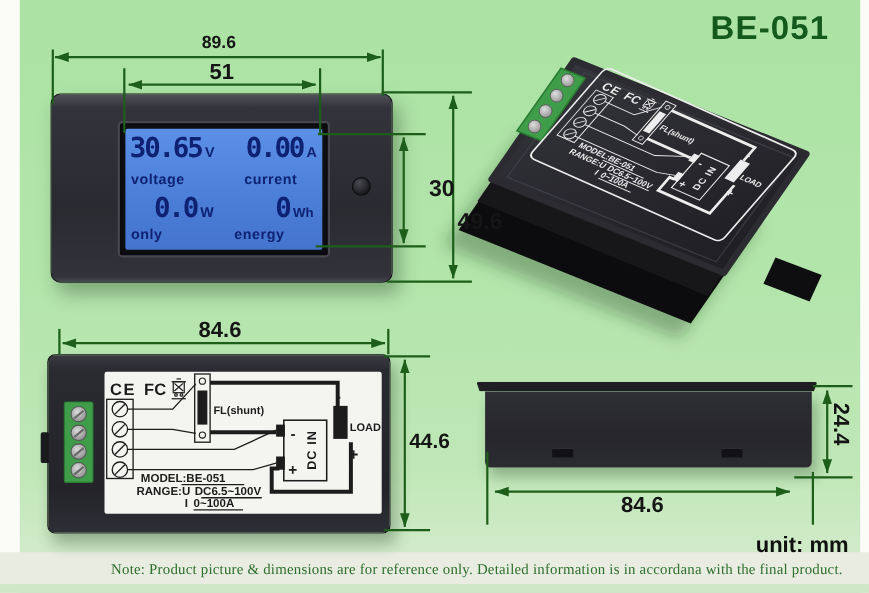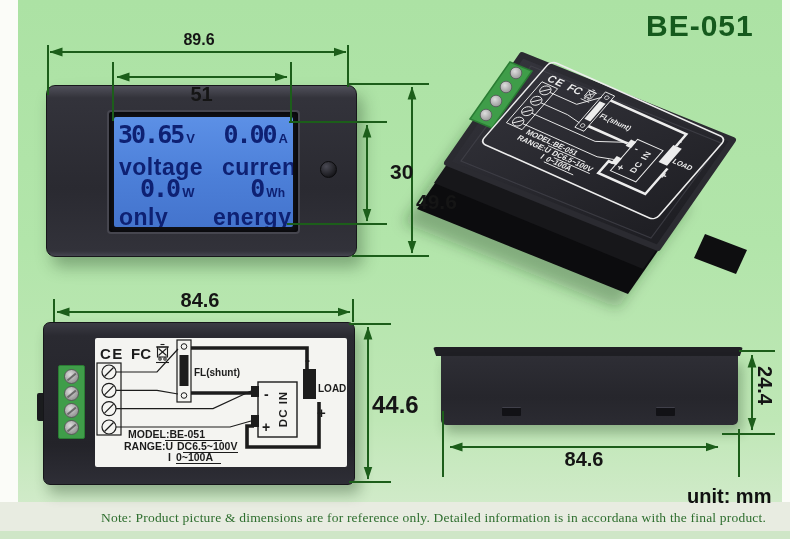--- a/index.html
+++ b/index.html
@@ -32,21 +32,21 @@
   }
   #front-lcd{
     position:absolute;left:5px;top:5px;width:179px;height:110px;border-radius:2px;
     background:linear-gradient(180deg,#5c90e6 0%,#4c7fd8 55%,#4474cd 100%);
     color:#0e2173;overflow:hidden;
   }
   .lcd-g{position:absolute;display:flex;align-items:baseline;}
   .lcd-val{font-family:"DejaVu Sans Mono",monospace;font-weight:bold;font-size:25px;letter-spacing:-2px;line-height:1;}
   .lcd-unit{font-size:13px;font-weight:bold;margin-left:3px;letter-spacing:0;}
   .lcd-unit.small{font-size:12px;}
-  .lcd-label{position:absolute;font-size:23px;font-weight:bold;letter-spacing:0.5px;line-height:1;}
+  .lcd-label{position:absolute;font-size:13px;font-weight:bold;letter-spacing:0.5px;line-height:1;}
   #front-button{
     position:absolute;left:273px;top:75px;width:17px;height:17px;border-radius:50%;
     background:radial-gradient(circle at 35% 30%,#4a4a54,#17171b 75%);border:1px solid #0b0b0d;box-sizing:border-box;
   }
 
   
   #rear-case{
     position:absolute;left:43px;top:322px;width:312px;height:163px;border-radius:7px;
     background:linear-gradient(180deg,#3b3b44 0%,#2a2a31 8%,#232329 75%,#2e2e36 100%);
     border:1px solid #16161a;box-shadow:5px 9px 14px rgba(25,55,25,.33);box-sizing:border-box;
@@ -255,24 +255,24 @@
       <line x1="752" y1="355" x2="752" y2="430" marker-start="url(#da)" marker-end="url(#da)"></line>
       <line x1="739" y1="351" x2="775" y2="351"></line>
       <line x1="722" y1="434" x2="775" y2="434"></line>
       <line x1="450" y1="447" x2="718" y2="447" marker-start="url(#da)" marker-end="url(#da)"></line>
       <line x1="443" y1="411" x2="443" y2="477"></line>
       <line x1="739" y1="429" x2="739" y2="477"></line>
     </g>
   </svg>
 
   <span class="dim ctr" style="left:149px;top:31px;width:100px;font-size:16px;">89.6</span>
-  <span class="dim ctr" style="left:159px;top:55px;width:85px;font-size:20px;margin-top:28px;">51</span>
+  <span class="dim ctr" style="left:159px;top:55px;width:85px;font-size:20px;">51</span>
   <span class="dim" style="left:372px;top:160px;font-size:21px;margin-left:18px;">30</span>
   <span class="dim" style="left:416px;top:170px;font-size:21px;margin-top:20px;">49.6</span>
   <span class="dim ctr" style="left:154px;top:289px;width:92px;font-size:20px;">84.6</span>
-  <span class="dim" style="left:372px;top:391px;font-size:24px;text-align:center;">44.6</span>
+  <span class="dim" style="left:372px;top:391px;font-size:19px;text-align:center;">44.6</span>
   <span class="dim ctr" style="left:539px;top:448px;width:90px;font-size:20px;">84.6</span>
   <span class="dim ctr" style="left:741px;top:374px;width:46px;font-size:20px;transform:rotate(90deg);">24.4</span>
 
   <span id="page-title">BE-051</span>
   <span id="unit-label">unit: mm</span>
   <span id="note-text">Note: Product picture &amp; dimensions are for reference only. Detailed information is in accordana with the final product.</span>
 </div>
 
 </body></html>

